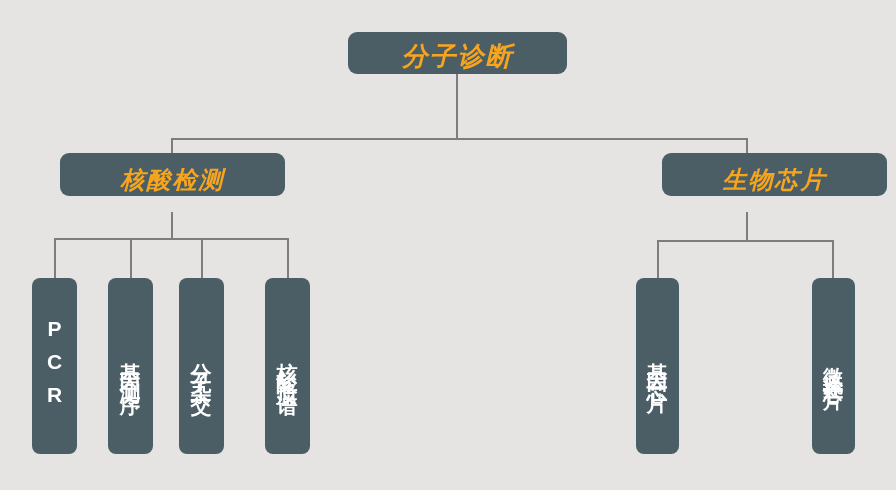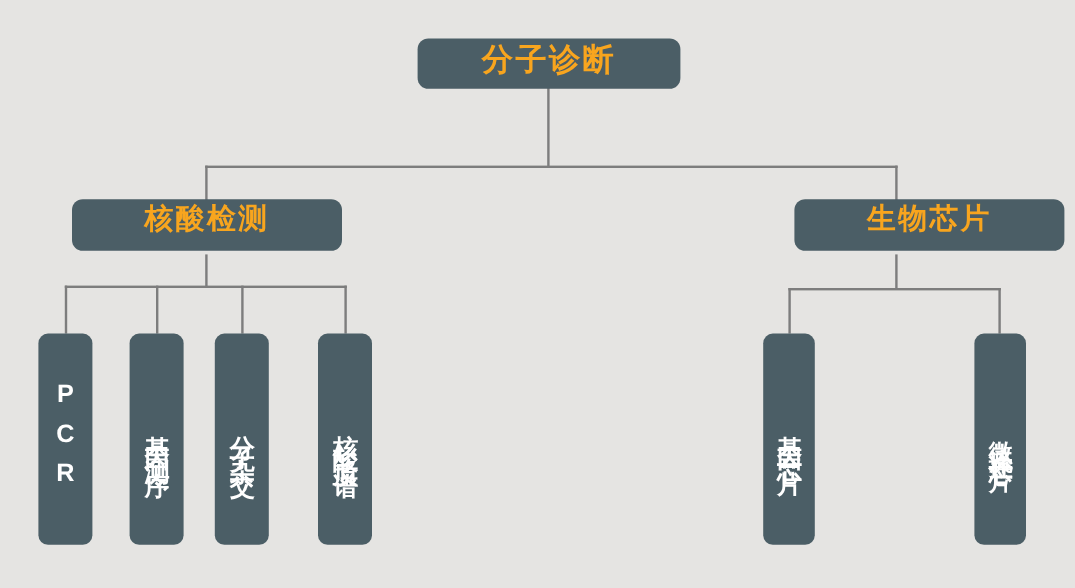--- a/index.html
+++ b/index.html
@@ -14,34 +14,35 @@
     position: relative;
     width: 896px;
     height: 490px;
     background: var(--background, #E5E4E2);
     overflow: hidden;
   }
   .node {
     position: absolute;
     background: var(--node-fill, #4B5E66);
     display: flex;
-    align-items: flex-start;
+    align-items: flex-end;
     justify-content: center;
     font-weight: 700;
     box-sizing: border-box;
+    font-style: italic;
   }
   .node-root {
     left: 348px; top: 32px; width: 219px; height: 42px;
     border-radius: 9px;
     color: var(--heading-text, #F8A51E);
     font-size: 26px;
     letter-spacing: 2px;
   }
   .node-branch {
-    top: 166px; width: 225px; height: 43px;
+    top: 153px; width: 225px; height: 43px;
     border-radius: 9px;
     color: var(--heading-text, #F8A51E);
     font-size: 24px;
     letter-spacing: 2px;
   }
   .node-branch-left  { left: 60px; }
   .node-branch-right { left: 635px; margin-left: 27px; }
   .leaf {
     position: absolute;
     top: 278px;

